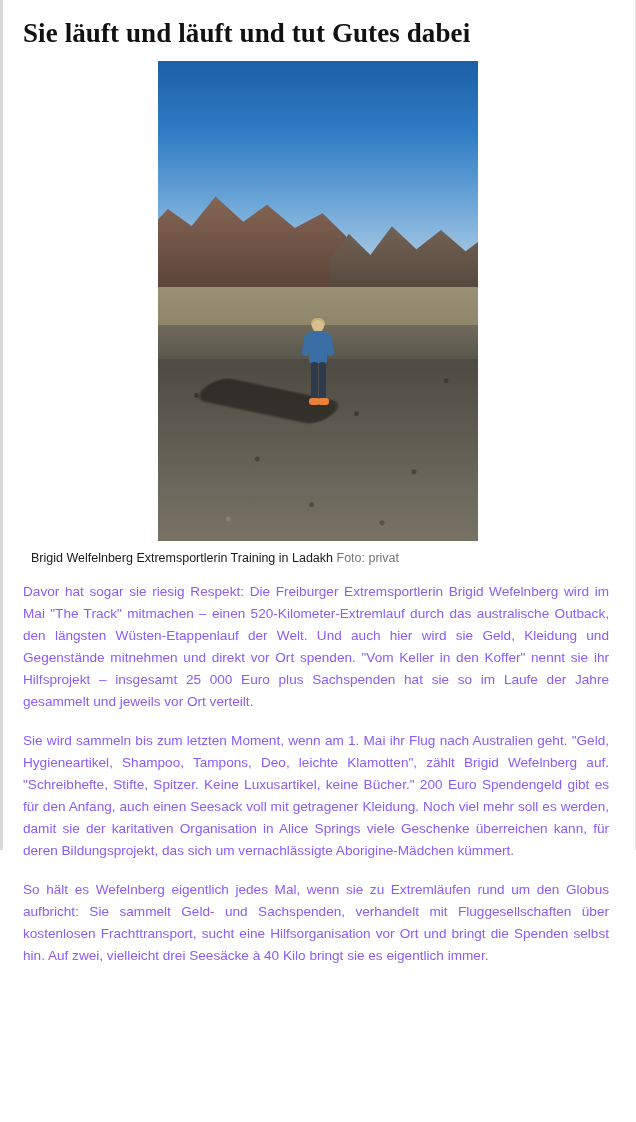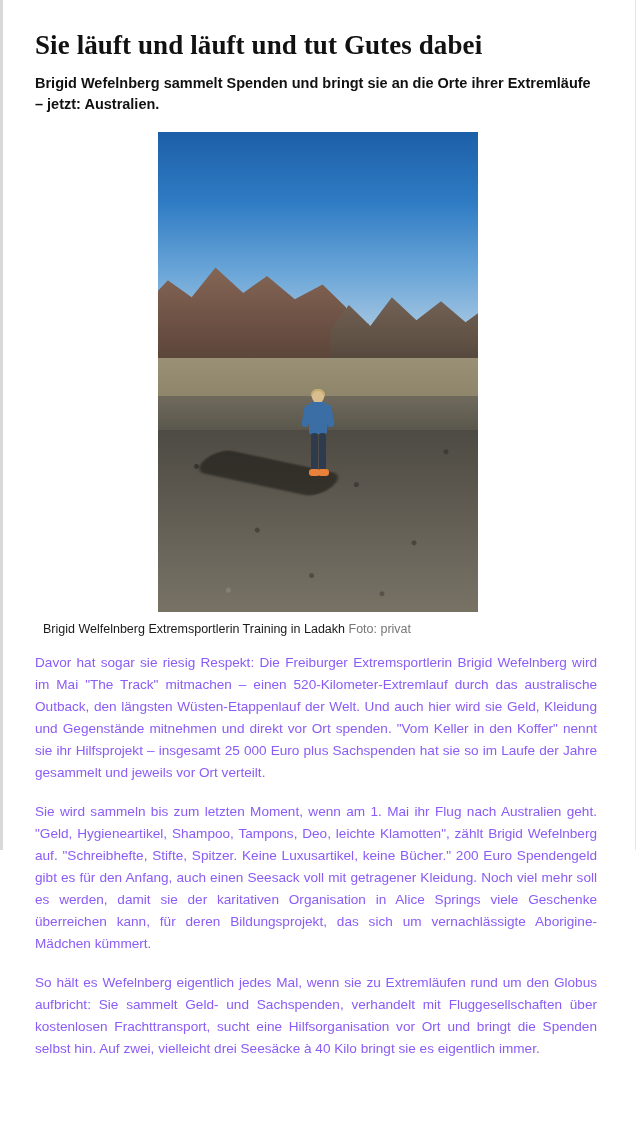--- a/index.html
+++ b/index.html
@@ -14,21 +14,21 @@
     color: #1a1a1a;
     overflow: hidden;
     position: relative;
   }
   .page {
     width: 636px;
     height: 850px;
     box-sizing: border-box;
     border-left: 3px solid #d9d9d9;
     border-right: 1px solid #e6e6e6;
-    padding: 12px;
+    padding: 0;
     position: relative;
     background: #fff;
   }
   .inner {
     padding: 18px 22px 0 20px;
   }
   h1.headline {
     font-family: "Liberation Serif", serif;
     font-size: 27px;
     font-weight: 700;
@@ -170,21 +170,20 @@
   .body-text { margin-top: 16px; padding-right: 4px; }
 </style>
 </head>
 <body>
 
 <div class="page">
   <div class="inner">
 
     <h1 class="headline">Sie läuft und läuft und tut Gutes dabei</h1>
 
-    <div class="subhead">Brigid Wefelnberg sammelt Spenden und bringt sie an die Orte ihrer Extremläufe – jetzt: Australien.</div>
 
     <div class="figure">
       <div class="photo">
         <div class="sky"></div>
         <div class="mt-far"></div>
         <div class="mt-left"></div>
         <div class="mt-right"></div>
         <div class="plain"></div>
         <div class="plain2"></div>
         <div class="ground"></div>

